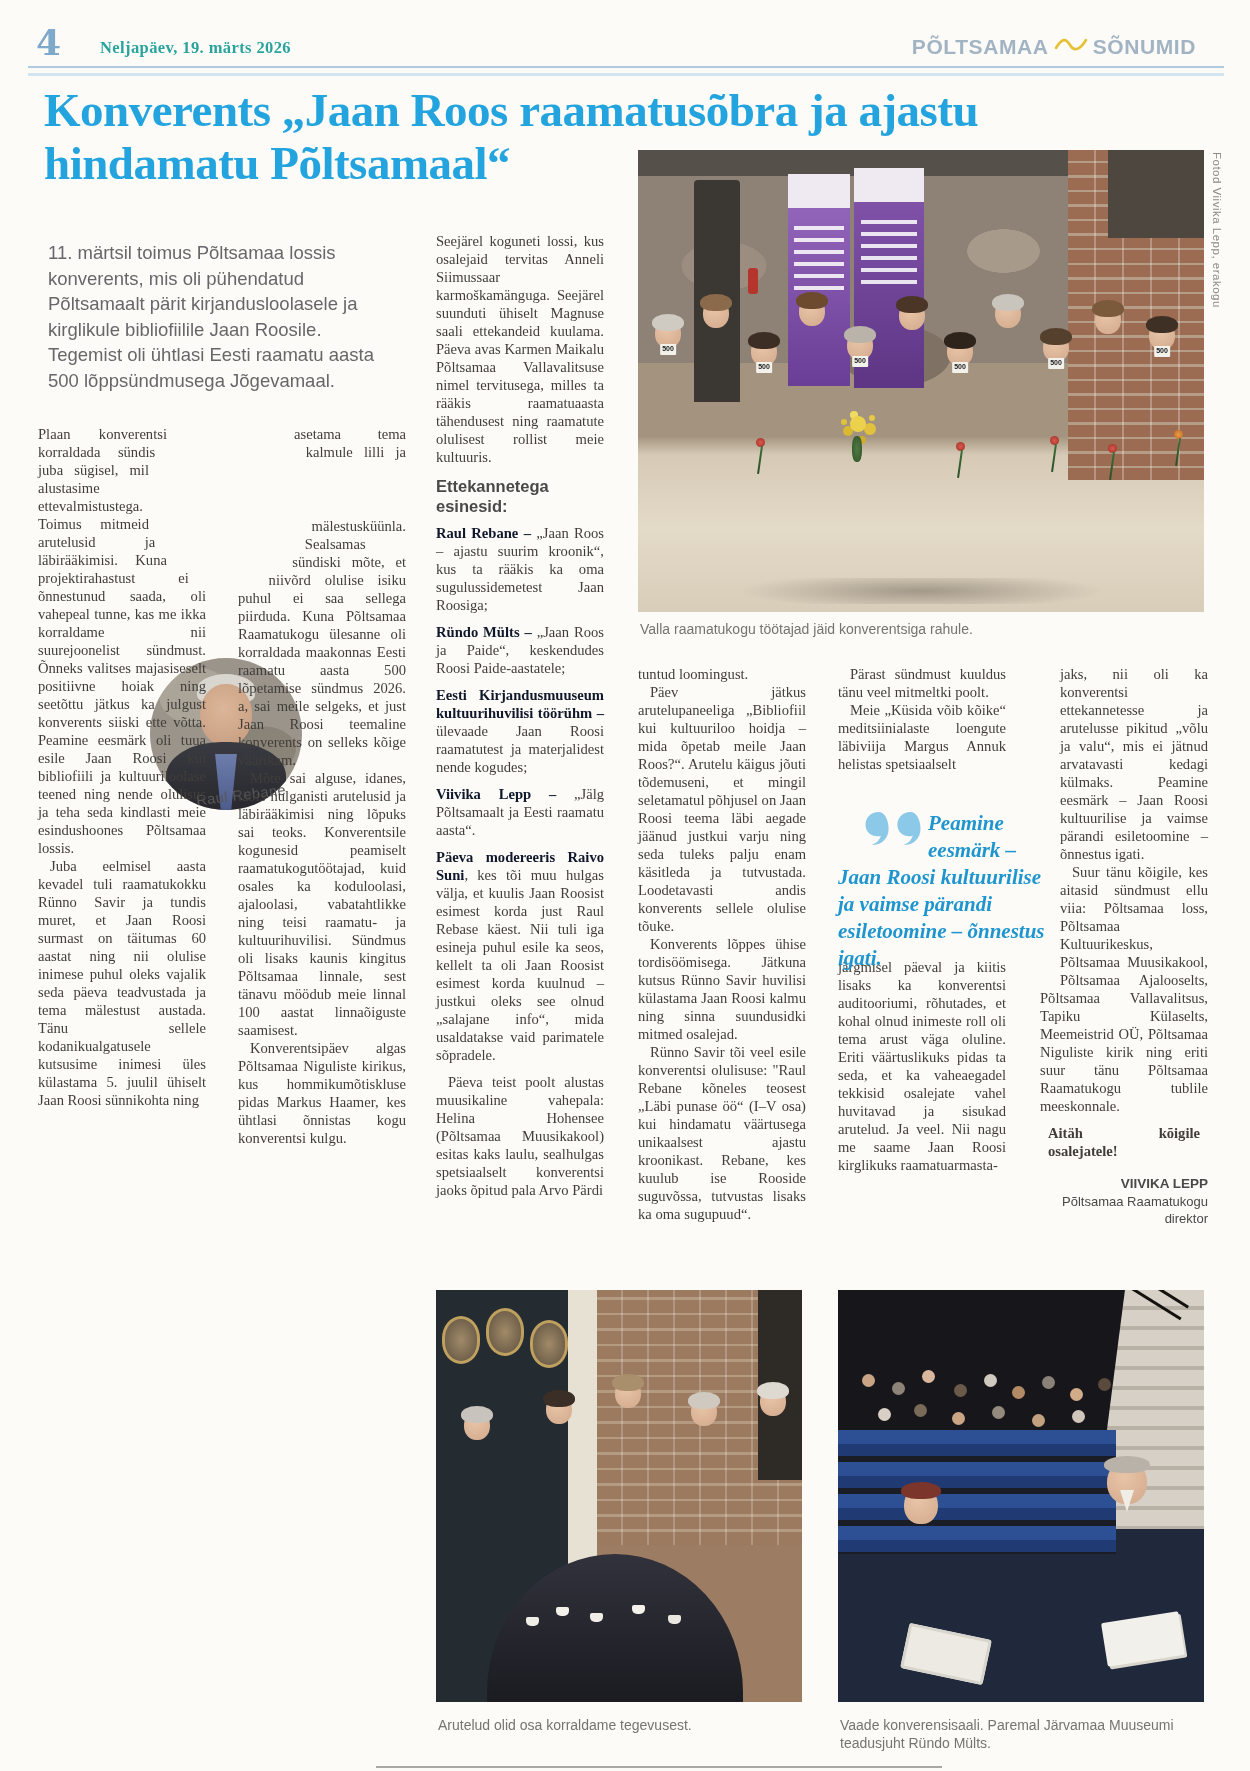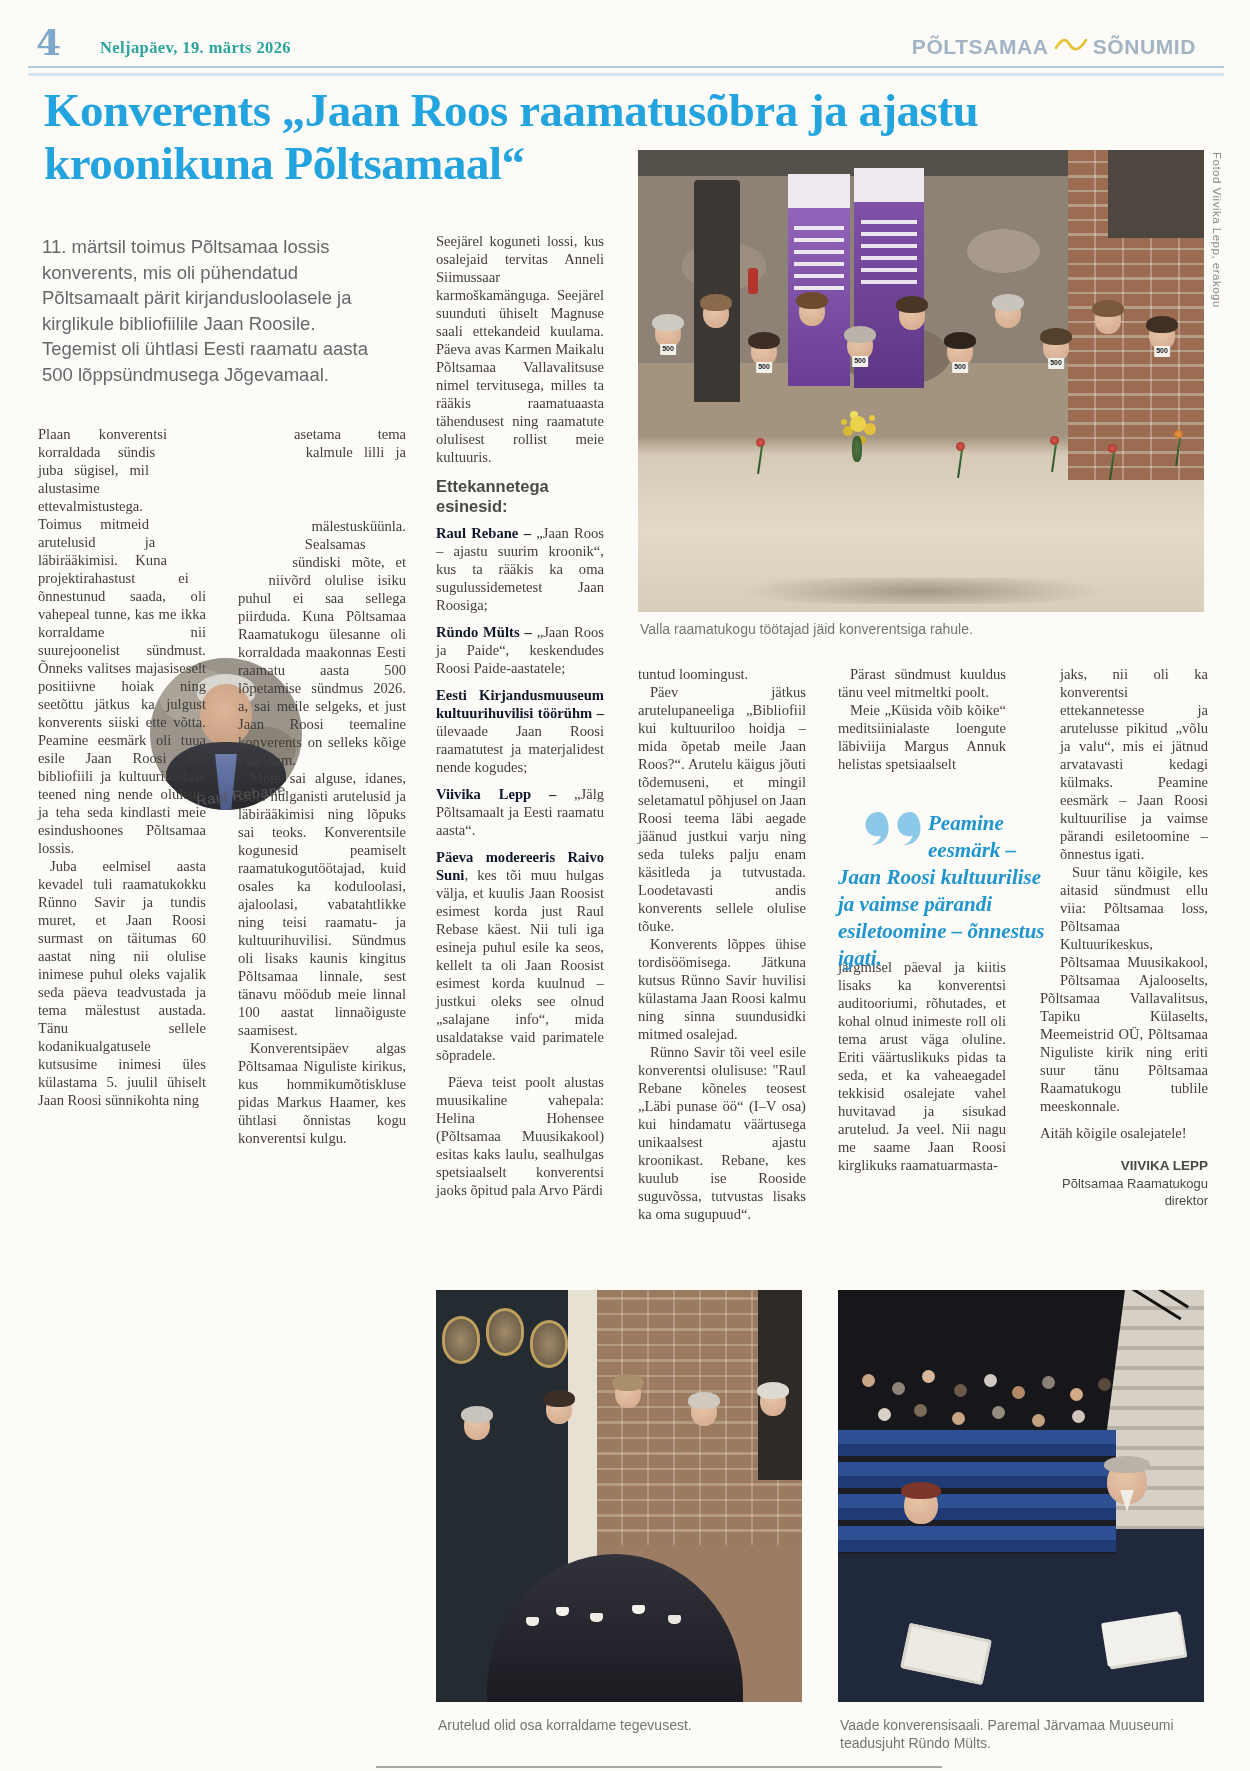--- a/index.html
+++ b/index.html
@@ -27,21 +27,21 @@
   .bp.ni{text-indent:0;}
   .sp{margin:0 0 9px;text-indent:0;}
   .sp b,.bp b{color:#0f172a;}
   .h-sub{margin:10px 0 8px;font:700 16.5px/20px "Liberation Sans",sans-serif;color:#4a4947;text-align:left;}
   .c1{left:38px;top:425px;}  .c2{left:238px;top:425px;}  .c3{left:436px;top:232px;}
   .c4{left:638px;top:665px;} .c5{left:838px;top:665px;}  .c6{left:1040px;top:665px;}
   .c1f{float:right;width:56px;height:152px;margin:233px -4px 6px 6px;shape-outside:circle(83px at 82px 72px);}
   .c2f{float:left;width:74px;height:152px;margin:233px 6px 6px -4px;shape-outside:circle(83px at -7px 72px);}
   .qgap{height:185px;}
   .c6cut{float:left;width:20px;height:115px;margin-top:198px;}
-  .thanks{margin:9px 0 0;font-weight:400;text-indent:0;}
+  .thanks{margin:9px 8px 0;font-weight:700;text-indent:0;}
   .sig{margin-top:15px;text-align:right;font-family:"Liberation Sans",sans-serif;color:#4a4947;}
   .sig .sname{font:700 13.5px/18px "Liberation Sans",sans-serif;}
   .sig .sline{font:400 13px/17px "Liberation Sans",sans-serif;}
   
   .pullquote{position:absolute;left:838px;top:810px;width:214px;color:#1e95cf;
              font:italic 700 21px/27px "Liberation Serif",serif;}
   .qmark{float:left;width:60px;height:42px;margin:2px 4px 2px 26px;}
   .qmark svg{display:block;}
   
   .cap{position:absolute;font:400 14px/18px "Liberation Sans",sans-serif;color:#76746f;}
@@ -153,24 +153,24 @@
     <span>PÕLTSAMAA</span>
     <svg width="34" height="16" viewBox="0 0 34 16" aria-hidden="true">
       <path d="M2 12 C8 2 12 2 16 9 S26 14 32 4" stroke="#e5c235" fill="none" stroke-width="2.6" stroke-linecap="round"></path>
     </svg>
     <span>SÕNUMID</span>
   </div>
   <div class="rule"></div>
 
   <h1 class="headline" style="margin:8px;">
     <span>Konverents „Jaan Roos raamatusõbra ja ajastu</span>
-    <span>kroonikuna Põltsamaal“</span>
+    <span>hindamatu Põltsamaal“</span>
   </h1>
 
-  <p class="lead" style="margin:4px;">11. märtsil toimus Põltsamaa lossis konverents, mis oli pühendatud Põltsamaalt pärit kirjandusloolasele ja kirglikule bibliofiilile Jaan Roosile. Tegemist oli ühtlasi Eesti raamatu aasta 500 lõppsündmusega Jõgevamaal.</p>
+  <p class="lead" style="margin:10px;">11. märtsil toimus Põltsamaa lossis konverents, mis oli pühendatud Põltsamaalt pärit kirjandusloolasele ja kirglikule bibliofiilile Jaan Roosile. Tegemist oli ühtlasi Eesti raamatu aasta 500 lõppsündmusega Jõgevamaal.</p>
 
   <div class="fig fig-main">
     <div class="wallpatch"></div>
     <div class="brickwall"></div>
     <div class="doorway"></div>
     <div class="extinguisher"></div>
     <div class="banner b1"></div>
     <div class="banner b2"></div>
     <div class="winright"></div>
     <div class="pn badge" style="left:4px;top:168px;--hv:#cfcac2;">

